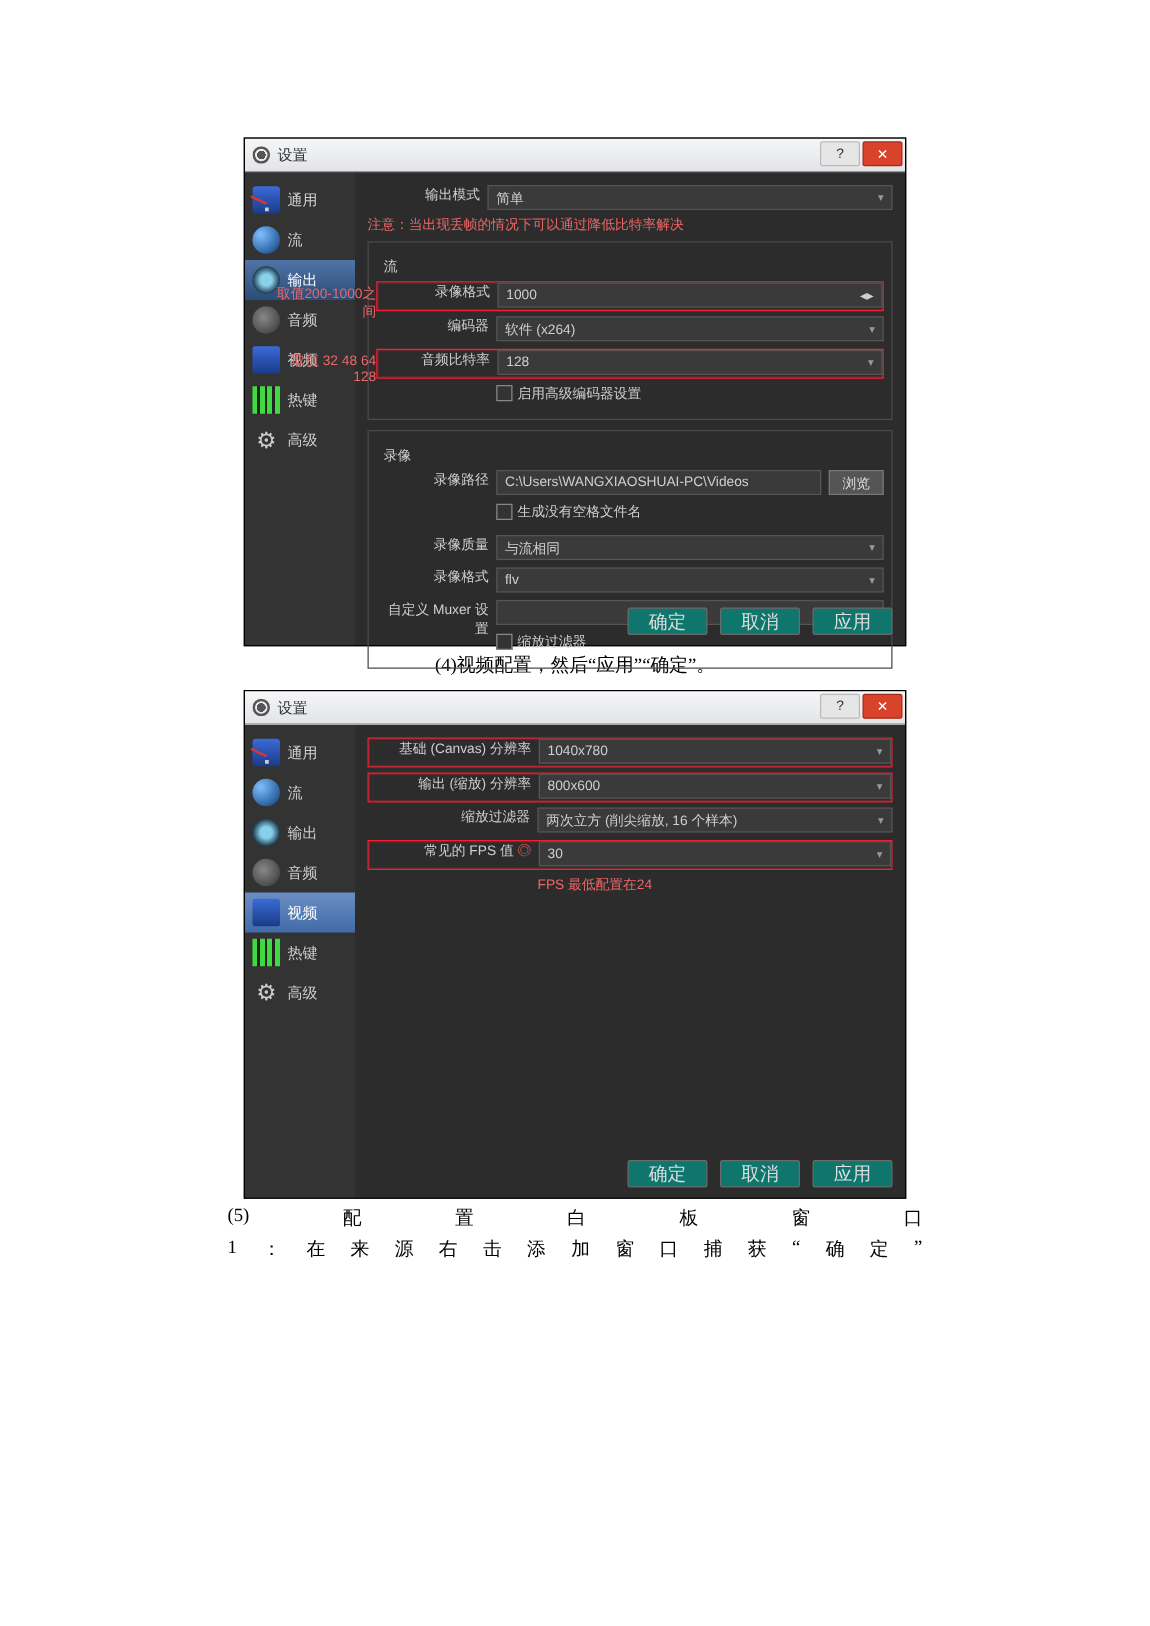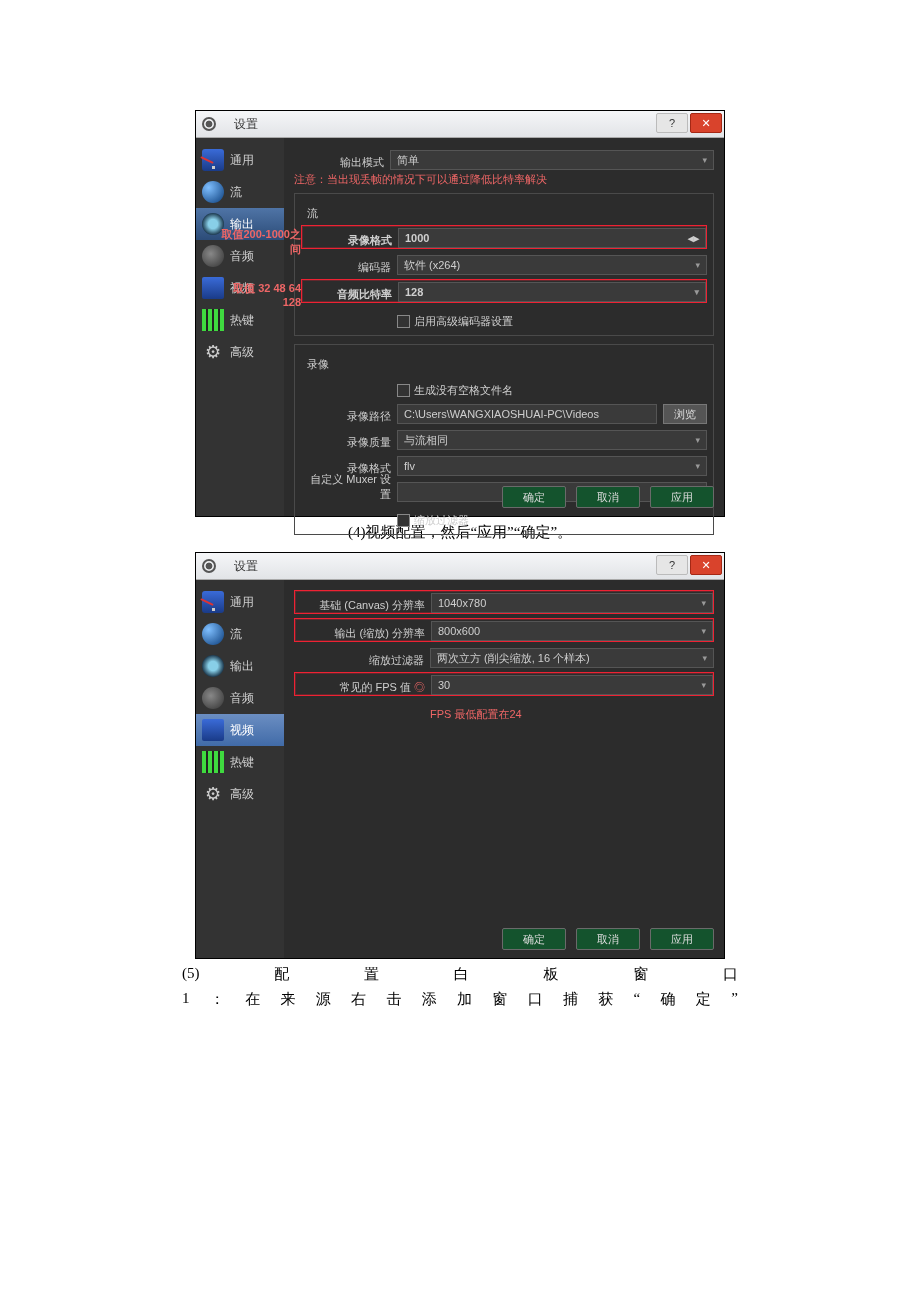--- a/index.html
+++ b/index.html
@@ -27,21 +27,21 @@
     height: 26px;
     background: linear-gradient(#f5f6f8,#e2e4e7);
     display: flex;
     align-items: center;
     justify-content: space-between;
     padding: 0 0 0 6px;
     font-size: 12px;
     color: #333;
     border-bottom: 1px solid #aaa;
   }
-  .titlebar .left { display:flex; align-items:center; gap:18px; }
+  .titlebar .left { display:flex; align-items:center; gap:6px; }
   .gear-icon {
     width:14px; height:14px; border-radius:50%;
     background: radial-gradient(circle,#555 35%, transparent 36%);
     box-shadow: 0 0 0 2px #555 inset;
     position:relative;
     display:inline-block;
   }
   .winbtns { display:flex; height:100%; }
   .winbtn {
     width:30px; height:18px; margin-top:2px; margin-right:2px;
@@ -87,21 +87,21 @@
   .ic-gears { color:#ccc; font-size:18px; text-align:center; line-height:22px;} 
 
   .content {
     flex:1;
     background:#2c2c2c;
     padding:10px 10px 0 10px;
     position:relative;
     color:#d0d0d0;
   }
   .row {
-    display:flex; align-items:flex-end; height:22px; margin-bottom:4px;
+    display:flex; align-items:flex-start; height:22px; margin-bottom:4px;
   }
   .row .lbl {
     width:90px; text-align:right; padding-right:6px; font-size:11px; color:#cfcfcf;
   }
   .row .ctrl {
     flex:1; display:flex; align-items:center;
   }
   .select, .input {
     flex:1; height:18px; background:#3a3a3a; border:1px solid #555;
     color:#cfcfcf; font-size:11px; padding:0 6px;
@@ -113,30 +113,30 @@
   }
   .panel {
     border:1px solid #4a4a4a; padding:6px 6px 2px 6px; margin-bottom:8px;
   }
   .redbox { border:1px solid #e23; box-shadow:0 0 0 1px rgba(226,34,51,.3) inset; }
   .redtext { color:#e66; font-size:11px; }
   .note-right { text-align:left; margin-top:-2px; margin-bottom:6px;}
   .note-left {
     position:absolute; left:-88px; width:88px; text-align:right; font-size:11px; color:#e66;
   }
-  .content-wrap { position:relative;font-weight:bold; }
+  .content-wrap { position:relative; }
   .chk { display:inline-flex; align-items:center; gap:4px; font-size:11px; color:#cfcfcf;}
   .chk .box { width:11px; height:11px; border:1px solid #888; background:#333; display:inline-block;}
   .btnrow {
     position:absolute; bottom:8px; right:10px; display:flex; gap:10px;
   }
   .btnrow .btn {
     height:20px; min-width:46px; padding:0 8px;
-    background:#14532d; border:1px solid #6a6a6a; color:#ddd;
-    font-size:11px; display:flex; align-items:center; justify-content:center;
+    background:#0f766e; border:1px solid #6a6a6a; color:#ddd;
+    font-size:15px; display:flex; align-items:center; justify-content:center;
     border-radius:2px;
   }
   .browse-btn {
     width:42px; height:18px; background:#555; border:1px solid #777; color:#ddd;
     font-size:11px; display:flex; align-items:center; justify-content:center; margin-left:6px;
   }
   .caption {
     width:530px; margin:4px auto 10px auto; font-size:15px; text-align:center;
     font-family: Liberation Serif, serif;
   }
@@ -254,36 +254,36 @@
                   <span>启用高级编码器设置</span>
                 </label>
               </div>
           </div>
         </div>
 
         <div class="panel">
           <div class="group-title">录像</div>
 
           <div class="row">
+            <div class="lbl">录像路径</div>
+            <div class="ctrl">
+              <div class="input">
+                  <span>C:\Users\WANGXIAOSHUAI-PC\Videos</span>
+                </div>
+              <div class="browse-btn">浏览</div>
+            </div>
+          </div>
+          <div class="row">
             <div class="lbl"></div>
             <div class="ctrl">
                 <label class="chk">
                   <span class="box"></span>
                   <span>生成没有空格文件名</span>
                 </label>
               </div>
-          </div>
-          <div class="row">
-            <div class="lbl">录像路径</div>
-            <div class="ctrl">
-              <div class="input">
-                  <span>C:\Users\WANGXIAOSHUAI-PC\Videos</span>
-                </div>
-              <div class="browse-btn">浏览</div>
-            </div>
           </div>
           <div class="row">
             <div class="lbl">录像质量</div>
             <div class="ctrl">
                 <div class="select">
                   <span>与流相同</span>
                   <span class="caret">▾</span>
                 </div>
               </div>
           </div>

